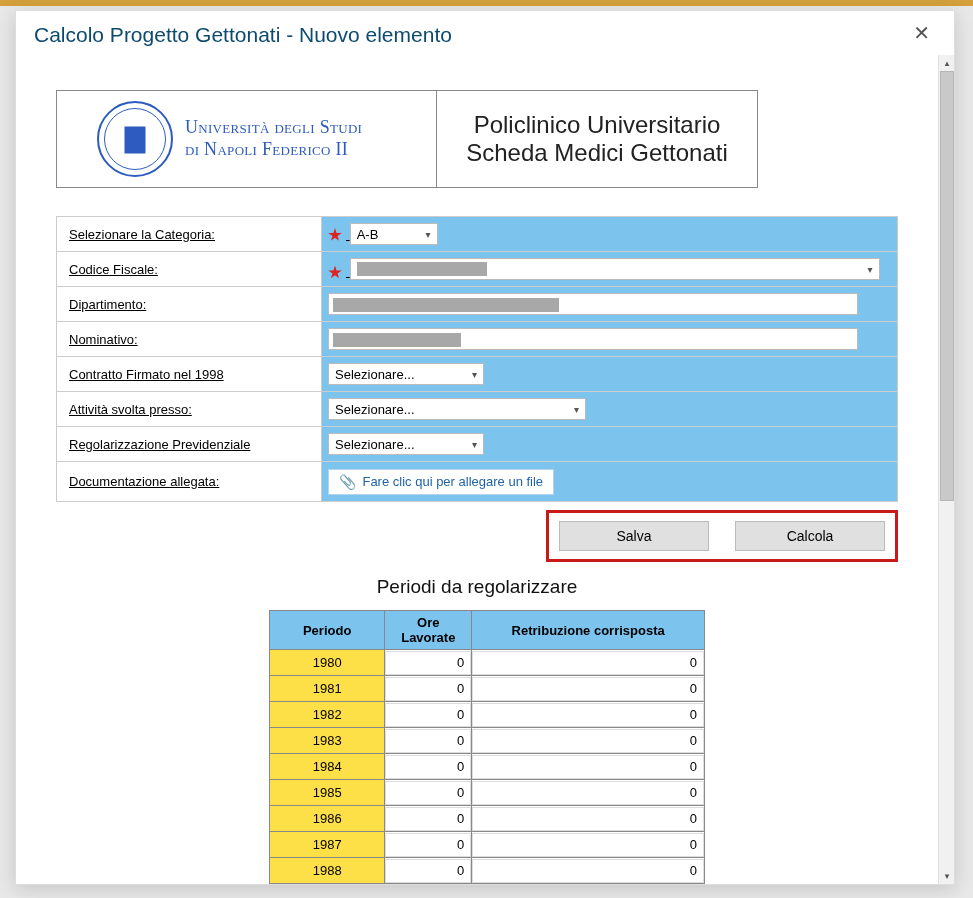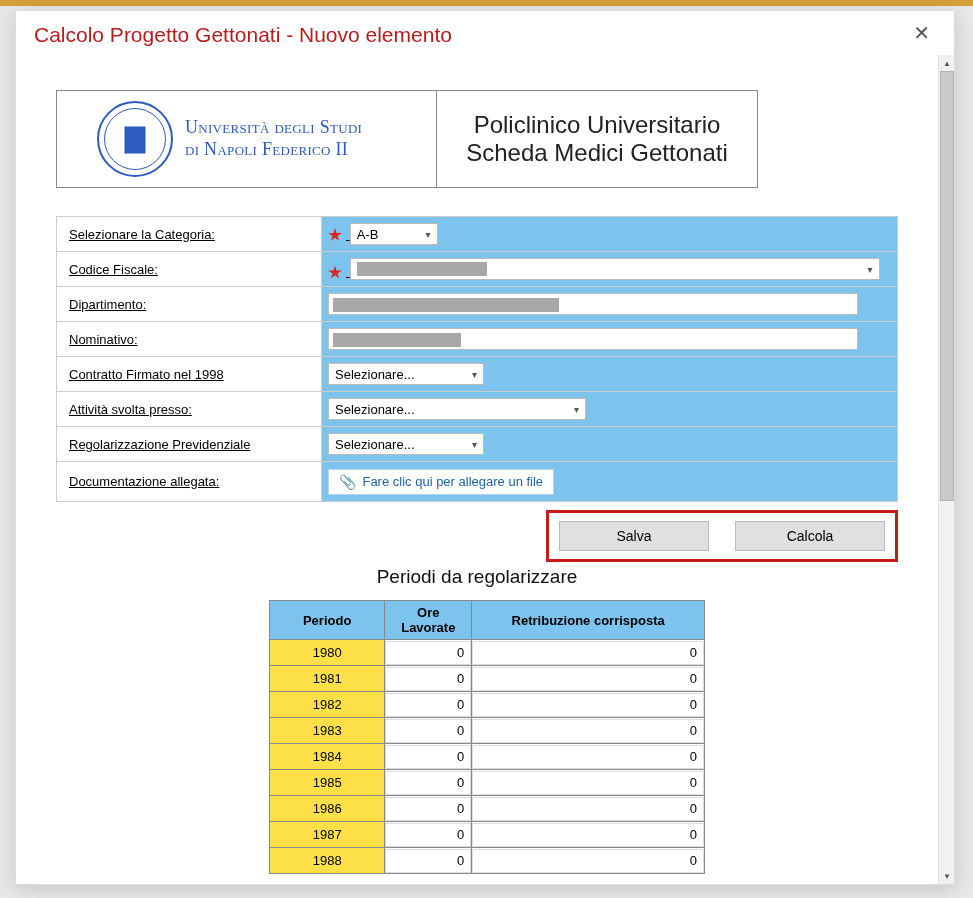--- a/index.html
+++ b/index.html
@@ -32,21 +32,21 @@
   }
   .modal-header {
     padding: 12px 18px 8px 18px;
     display: flex;
     justify-content: space-between;
     align-items: flex-start;
   }
   .modal-title {
     font-size: 21px;
     font-weight: 300;
-    color: #b91c1c;
+    color: #0c4a6e;
   }
   .close-btn {
     font-size: 20px;
     color: #555;
     background: none;
     border: none;
     cursor: pointer;
     padding: 0 6px;
     line-height: 1;
   }
@@ -258,21 +258,21 @@
     border: 1px solid #bbb;
     font-size: 14px;
     cursor: pointer;
   }
 
   
   .periodi-title {
     text-align: center;
     width: 842px;
     font-size: 19px;
-    margin-top: 4px;
+    margin-top: 14px;
     margin-bottom: 10px;
     font-weight: 300;
     color: #111;
   }
   .periodi-table {
     margin: 12px auto;
     border-collapse: collapse;
     width: 436px;
   }
   .periodi-table th, .periodi-table td {

